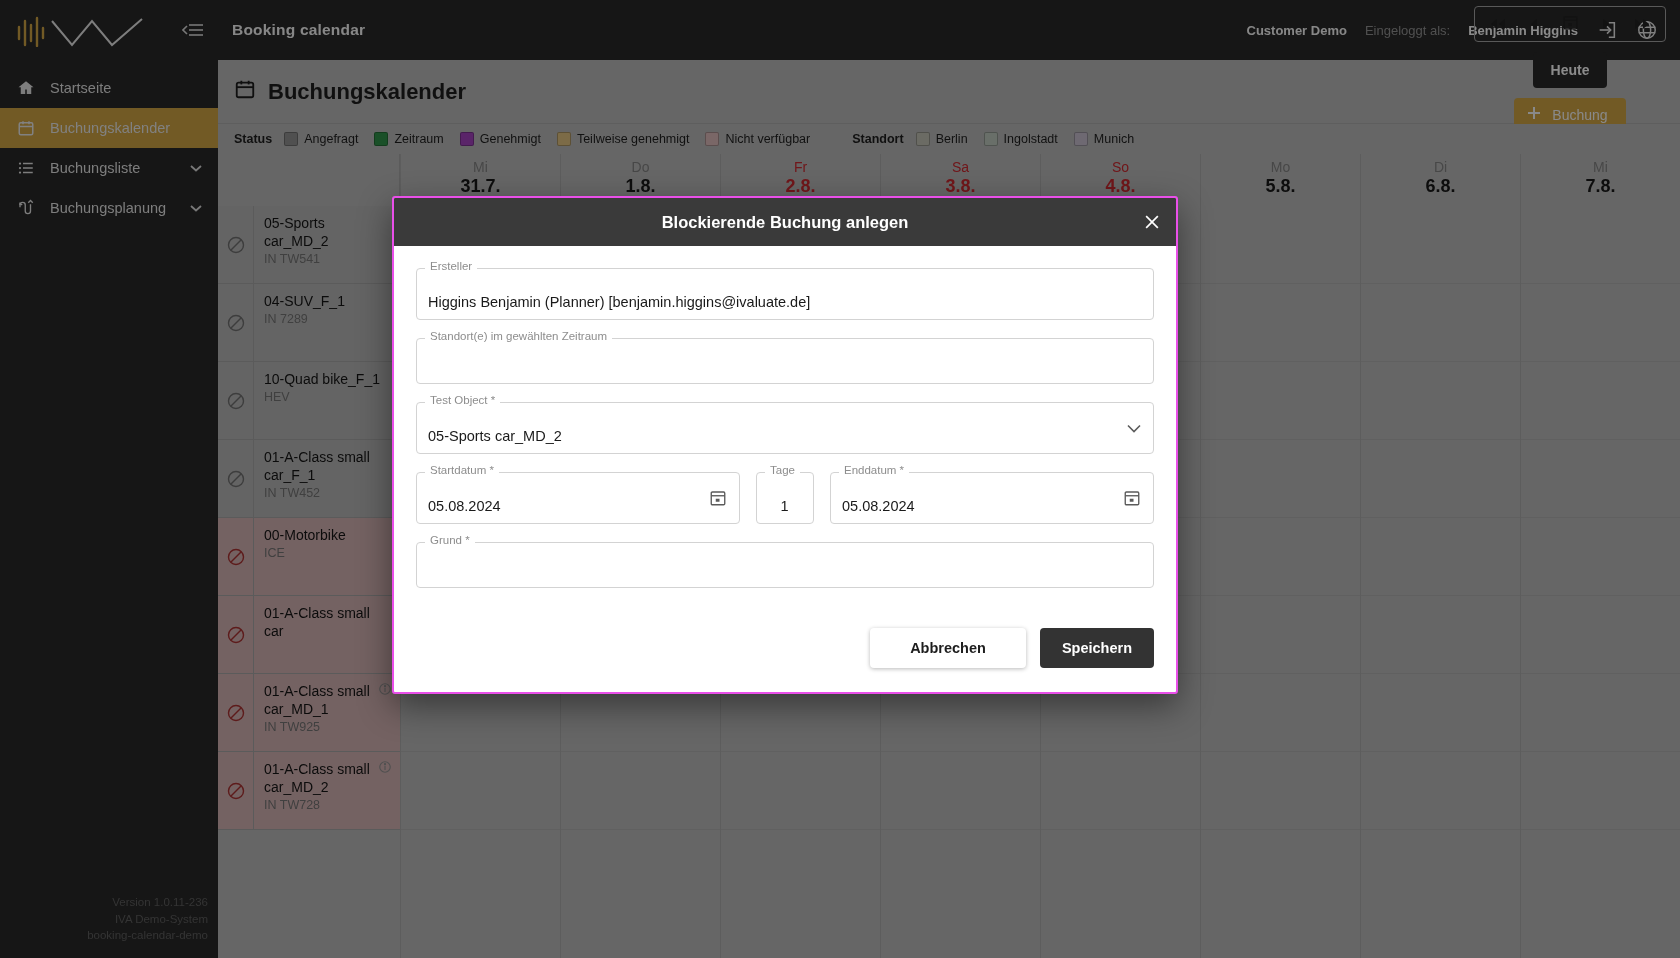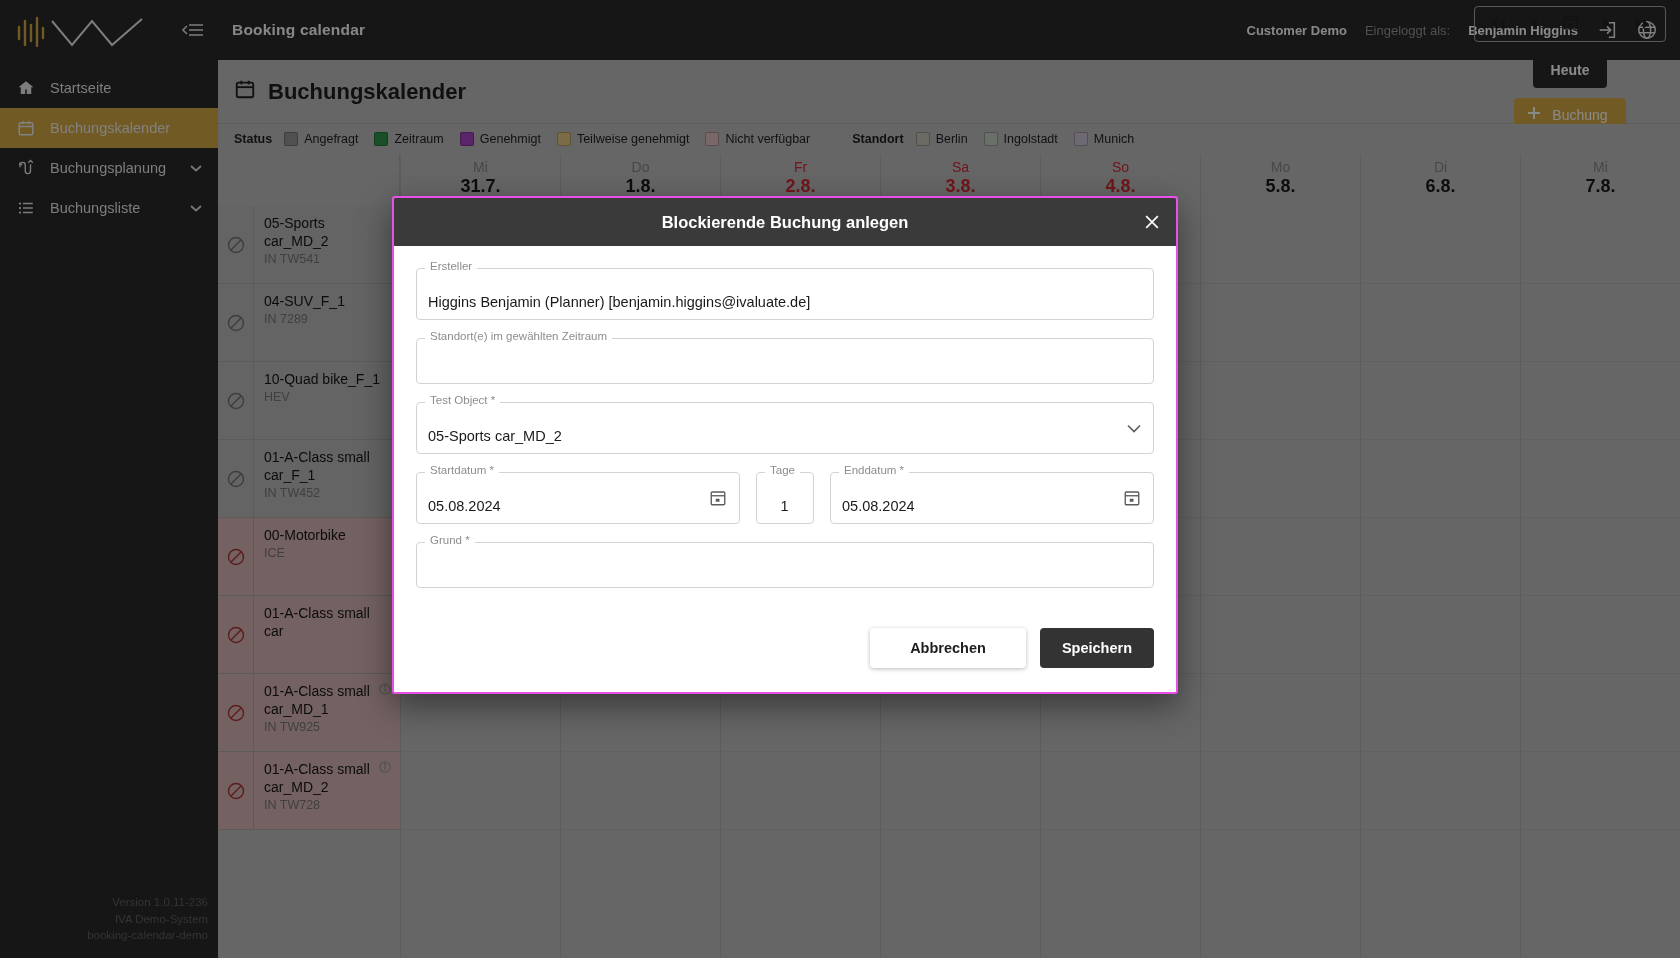--- a/index.html
+++ b/index.html
@@ -225,46 +225,46 @@
               <line x1="3" y1="10" x2="21" y2="10"></line>
             <line x1="8" y1="3" x2="8" y2="7"></line>
               <line x1="16" y1="3" x2="16" y2="7"></line>
           </svg>
         </span>
         <span class="nav-label">Buchungskalender</span>
       </div>
 
       <div class="nav-item">
         <span class="ic">
-          <svg width="18" height="18" viewBox="0 0 24 24" fill="none" stroke="currentColor" stroke-width="1.8">
-            <path d="M4 8c0-2 1.5-3.5 3.5-3.5S11 6 11 8v8c0 2 1.5 3.5 3.5 3.5S18 18 18 16V7"></path>
-            <polyline points="4,11 4,6 7,8"></polyline>
-              <polyline points="15,5 18,2 21,5"></polyline>
-          </svg>
-        </span>
-        <span class="nav-label">Buchungsplanung</span>
-        <span class="chev">
-          <svg width="12" height="8" viewBox="0 0 12 8" fill="none" stroke="currentColor" stroke-width="1.8">
-              <polyline points="1,2 6,6.5 11,2"></polyline>
-            </svg>
-        </span>
-      </div>
-
-      <div class="nav-item">
-        <span class="ic">
           <svg width="18" height="18" viewBox="0 0 24 24" fill="currentColor">
             <circle cx="4" cy="6" r="1.5"></circle>
               <circle cx="4" cy="12" r="1.5"></circle>
               <circle cx="4" cy="18" r="1.5"></circle>
             <rect x="8" y="5" width="13" height="2"></rect>
               <rect x="8" y="11" width="13" height="2"></rect>
               <rect x="8" y="17" width="13" height="2"></rect>
           </svg>
         </span>
         <span class="nav-label">Buchungsliste</span>
+        <span class="chev">
+          <svg width="12" height="8" viewBox="0 0 12 8" fill="none" stroke="currentColor" stroke-width="1.8">
+              <polyline points="1,2 6,6.5 11,2"></polyline>
+            </svg>
+        </span>
+      </div>
+
+      <div class="nav-item">
+        <span class="ic">
+          <svg width="18" height="18" viewBox="0 0 24 24" fill="none" stroke="currentColor" stroke-width="1.8">
+            <path d="M4 8c0-2 1.5-3.5 3.5-3.5S11 6 11 8v8c0 2 1.5 3.5 3.5 3.5S18 18 18 16V7"></path>
+            <polyline points="4,11 4,6 7,8"></polyline>
+              <polyline points="15,5 18,2 21,5"></polyline>
+          </svg>
+        </span>
+        <span class="nav-label">Buchungsplanung</span>
         <span class="chev">
           <svg width="12" height="8" viewBox="0 0 12 8" fill="none" stroke="currentColor" stroke-width="1.8">
               <polyline points="1,2 6,6.5 11,2"></polyline>
             </svg>
         </span>
       </div>
 
     </nav>
 
     <div class="sidebar-footer">

